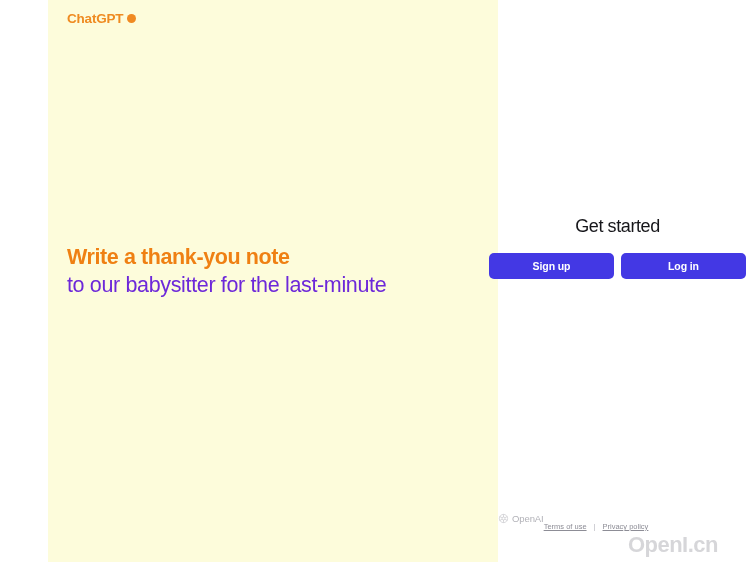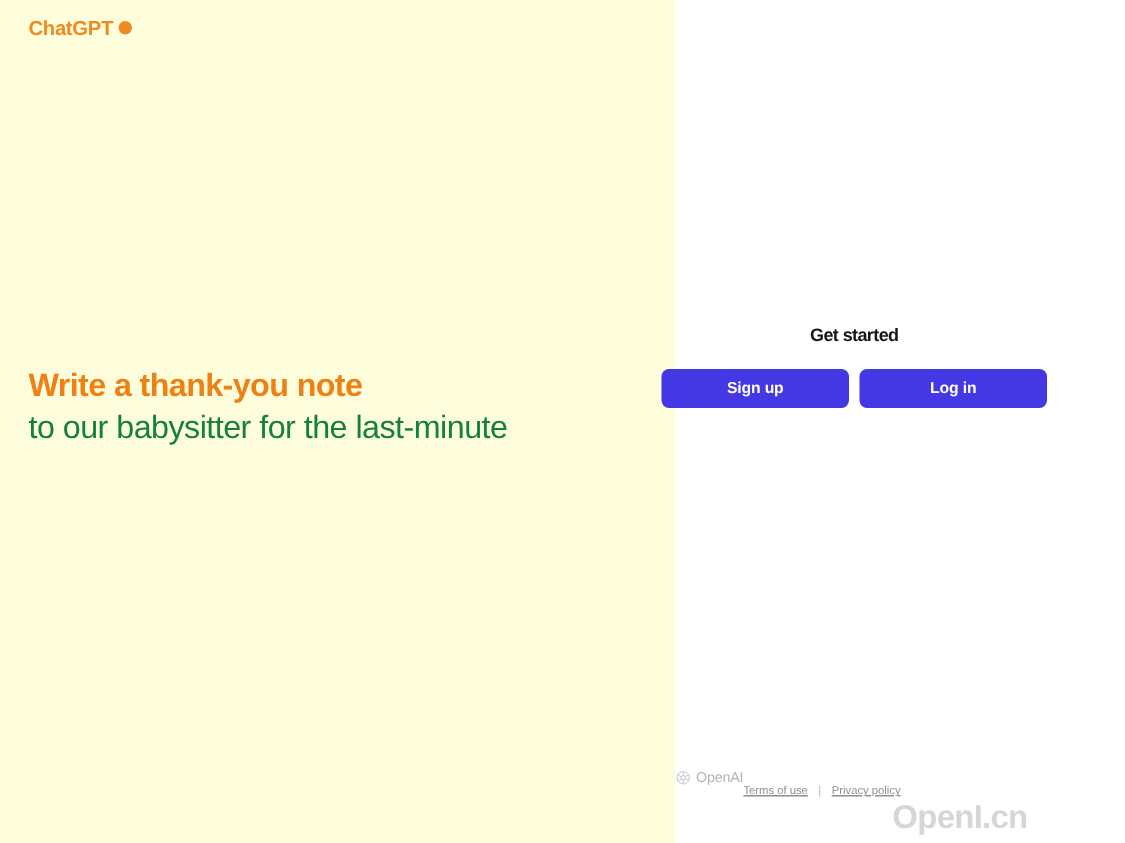--- a/index.html
+++ b/index.html
@@ -12,20 +12,21 @@
     overflow: hidden;
     font-family: "Liberation Sans", sans-serif;
     background: #ffffff;
     position: relative;
   }
   .page {
     width: 689px;
     height: 562px;
     display: flex;
     position: relative;
+    padding-left: 48px;
   }
 
   
   .left-panel {
     width: 450px;
     height: 562px;
     background: #fdfcdb;
     position: relative;
     flex: 0 0 450px;
   }
@@ -54,21 +55,21 @@
   .prompt-block {
     position: absolute;
     left: 19px;
     top: 243px;
     width: 400px;
   }
   .prompt-line {
     font-size: 21.5px;
     line-height: 28px;
     letter-spacing: -0.35px;
-    color: #15803d;
+    color: #6d28d9;
     font-weight: normal;
   }
   .prompt-line.bold {
     font-weight: bold;
     color: #ef8013;
     letter-spacing: -0.4px;
   }
 
   
   .right-panel {
@@ -80,22 +81,22 @@
   .auth-block {
     position: absolute;
     top: 216px;
     left: 0;
     right: 0;
     display: flex;
     flex-direction: column;
     align-items: center;
   }
   .get-started {
-    font-size: 12px;
-    font-weight: bold;
+    font-size: 18px;
+    font-weight: normal;
     color: #16161a;
     letter-spacing: -0.4px;
     margin: 0 0 16px 0;
   }
   .auth-buttons {
     display: flex;
     gap: 7px;
   }
   .auth-btn {
     width: 125px;
@@ -151,21 +152,21 @@
     text-decoration: underline;
     cursor: pointer;
   }
   .footer-sep {
     color: #b6b6bd;
   }
 
   
   .watermark {
     position: absolute;
-    right: 4px;
+    right: 19px;
     bottom: 4px;
     font-size: 22px;
     font-weight: bold;
     color: rgba(120,120,128,0.30);
     letter-spacing: -0.5px;
     pointer-events: none;
     font-family: "Liberation Sans", sans-serif;
   }
 </style>
 </head>

